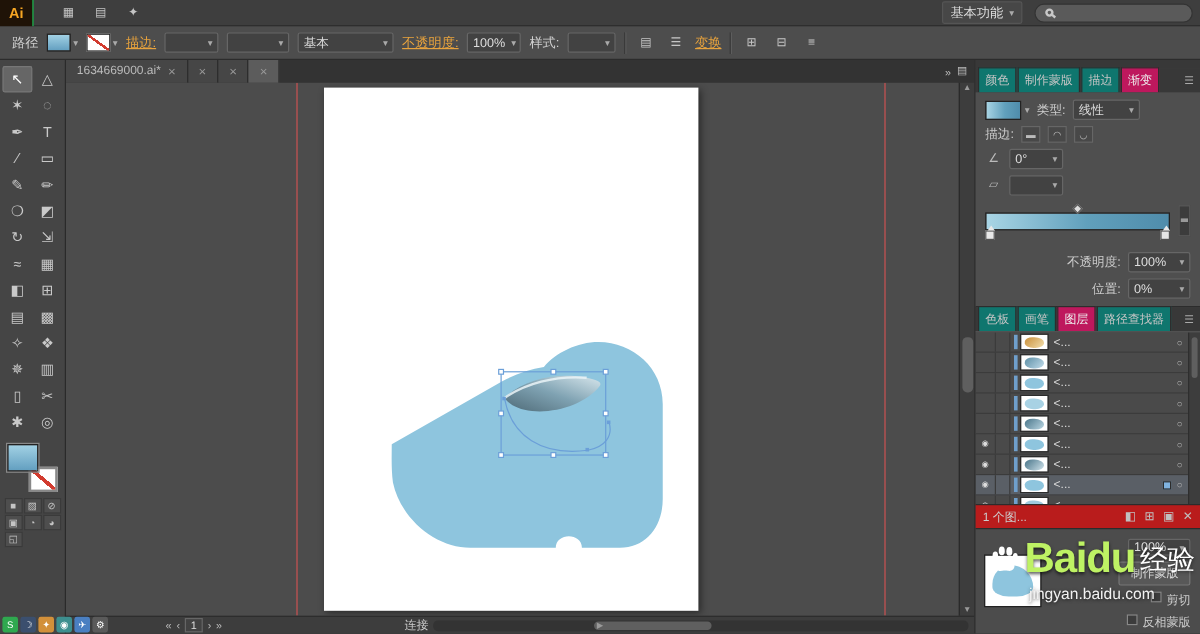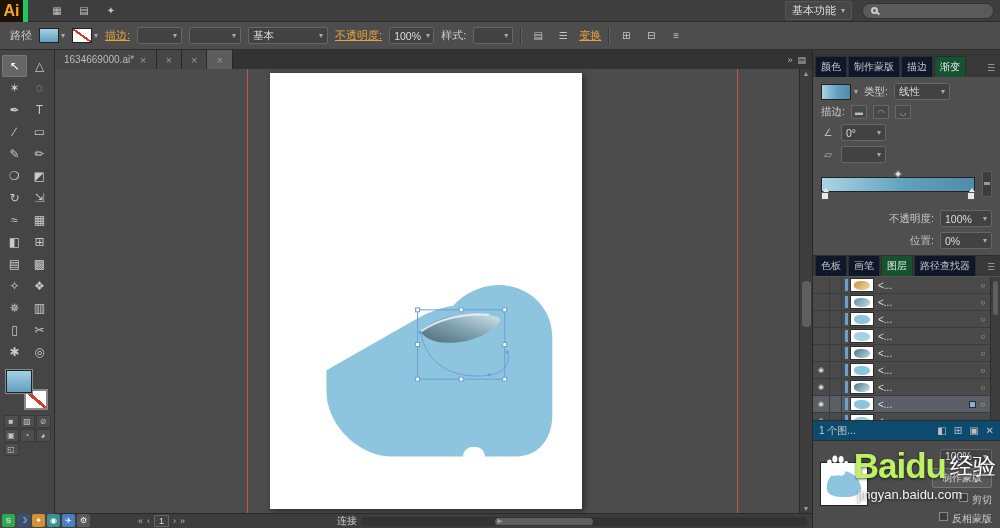--- a/index.html
+++ b/index.html
@@ -2,21 +2,21 @@
 <html><head>
 <meta charset="utf-8">
 <style>
 *{margin:0;padding:0;box-sizing:border-box}
 html,body{width:1000px;height:528px;overflow:hidden;background:#3a3a3a;
   font-family:"Liberation Sans","DejaVu Sans",sans-serif;font-size:11px;color:#ccc}
 .app{width:1000px;height:528px;display:flex;flex-direction:column;position:relative}
 
 
 .menubar{height:22px;background:#3e3e3e;border-bottom:1px solid #2b2b2b;display:flex;align-items:center;padding-right:6px}
-.ai-logo{width:28px;height:22px;background:#1f1307;color:#f6a623;font-weight:bold;display:flex;align-items:center;justify-content:center;font-size:16px;margin-right:4px;border-right:5px solid #22c55e}
+.ai-logo{width:28px;height:22px;background:#1f1307;color:#f6a623;font-weight:bold;display:flex;align-items:center;justify-content:center;font-size:12px;margin-right:4px;border-right:1px solid #22c55e}
 .menus{display:flex}
 .menu-item{padding:4px 7px;color:#ddd;cursor:default}
 .mb-icons{display:flex;gap:9px;margin-left:16px;color:#bbb;font-size:10px}
 .mb-right{margin-left:auto;display:flex;align-items:center;gap:10px}
 .workspace-switch{display:flex;gap:5px;align-items:center;color:#ddd;padding:1px 6px;border:1px solid #555;border-radius:2px;background:#474747}
 .searchbox{display:flex;align-items:center;gap:6px;background:#5a5a5a;border:1px solid #333;border-radius:9px;height:16px;width:132px;padding:0 8px}
 .searchbox input{background:transparent;border:none;outline:none;color:#ddd;font-size:10px;width:100px}
 .mag{width:7px;height:7px;border:2px solid #c9c9c9;border-radius:50%;position:relative;flex:none}
 .mag::after{content:"";position:absolute;width:5px;height:2px;background:#c9c9c9;right:-4px;bottom:-2px;transform:rotate(40deg)}
 .caret{font-size:8px;color:#aaa}
@@ -70,22 +70,22 @@
 .ab-nav{display:flex;align-items:center;gap:4px;color:#bbb;font-size:9px;margin-left:78px}
 .ab-page{color:#ddd;font-size:9px;background:#424242;border:1px solid #666;padding:0 4px}
 .status-hint{color:#ccc;font-size:10px;margin-left:148px;white-space:nowrap}
 .htrack{flex:1;height:9px;background:#333;border-radius:4px;position:relative}
 .hthumb{position:absolute;left:30%;width:22%;top:1px;bottom:1px;background:#5f5f5f;border-radius:4px}
 
 
 .dock{width:188px;background:#444;border-left:1px solid #282828;display:flex;flex-direction:column;position:relative}
 .dock-top{height:7px;background:#383838}
 .panel-tabs{height:20px;background:#383838;display:flex;align-items:flex-end;padding:0 2px;gap:1px}
-.ptab{padding:3px 5px;background:#0f172a;color:#c5c5c5;font-size:10px;border:1px solid #2d2d2d;border-bottom:none;white-space:nowrap}
-.ptab.active{background:#14532d;color:#eee}
+.ptab{padding:3px 5px;background:#0f766e;color:#c5c5c5;font-size:10px;border:1px solid #2d2d2d;border-bottom:none;white-space:nowrap}
+.ptab.active{background:#be185d;color:#eee}
 .ptab-menu{margin-left:auto;color:#aaa;font-size:9px;padding:0 3px 4px}
 .gpanel{background:#4f4f4f;padding:6px 8px;display:flex;flex-direction:column;gap:5px;border-bottom:1px solid #2c2c2c}
 .grow{display:flex;align-items:center;gap:6px}
 .grow.right{justify-content:flex-end}
 .glabel{color:#ccc;font-size:10.5px;white-space:nowrap}
 .gswatch{display:flex;align-items:center;gap:3px}
 .gsw{width:30px;height:16px;border:1px solid #222;display:block}
 .sbtn{width:16px;height:14px;background:#484848;border:1px solid #666;color:#bbb;font-size:8px;display:inline-flex;align-items:center;justify-content:center}
 .gicon{width:14px;text-align:center;color:#bbb;font-size:10px}
 .gbar-row{display:flex;align-items:center;gap:7px;margin:3px 0 8px}
@@ -105,21 +105,21 @@
 .lock-cell{width:12px;align-self:stretch;border-right:1px solid #3b3b3b;flex:none}
 .lthumb-wrap{margin:0 5px 0 3px;border-left:3px solid #6f9fcc;padding-left:3px;display:flex;align-items:center;flex:none}
 .lthumb{width:22px;height:12px;background:#fff;outline:1px solid #2c2c2c;display:flex;align-items:center;justify-content:center}
 .lthumb i{display:block;width:16px;height:9px;border-radius:40% 50% 45% 45%}
 .llabel{flex:1;font-size:10px;color:#ddd;overflow:hidden;white-space:nowrap}
 .ltarget{width:14px;color:#b5b5b5;font-size:8px;text-align:center;flex:none}
 .lsel{display:none;width:7px;height:7px;background:#7fb3e0;border:1px solid #2c2c2c;flex:none}
 .lrow.selected .lsel{display:block}
 .layers-scroll{position:absolute;right:0;top:0;bottom:0;width:10px;background:#3d3d3d;border-left:1px solid #2e2e2e}
 .layers-scroll::after{content:"";position:absolute;left:2px;right:2px;top:4px;height:34px;background:#5f5f5f;border-radius:3px}
-.layers-footer{height:20px;background:#0c4a6e;border-top:1px solid #2c2c2c;display:flex;align-items:center;padding:0 6px;gap:7px}
+.layers-footer{height:20px;background:#b91c1c;border-top:1px solid #2c2c2c;display:flex;align-items:center;padding:0 6px;gap:7px}
 .lf-count{font-size:10px;color:#ccc;flex:1;white-space:nowrap}
 .lf-icon{color:#c0c0c0;font-size:10px}
 
 .tpanel{height:88px;background:#4c4c4c;border-top:1px solid #2c2c2c;display:flex;padding:6px 8px;gap:10px}
 .tp-thumb{width:46px;height:42px;background:#fff;outline:1px solid #222;margin-top:16px;display:flex;align-items:center;justify-content:center;flex:none}
 .tp-thumb i{width:34px;height:26px;border-radius:45% 55% 40% 40%/60% 70% 30% 30%}
 .tp-right{flex:1;display:flex;flex-direction:column;align-items:flex-end;gap:5px;padding-top:2px}
 .btn{background:#585858;border:1px solid #777;color:#ddd;font-size:10px;padding:2px 9px;border-radius:2px}
 .chk{display:flex;align-items:flex-start;gap:4px;font-size:10px;color:#ccc}
 .chk .box{width:9px;height:9px;background:#3c3c3c;border:1px solid #888}

